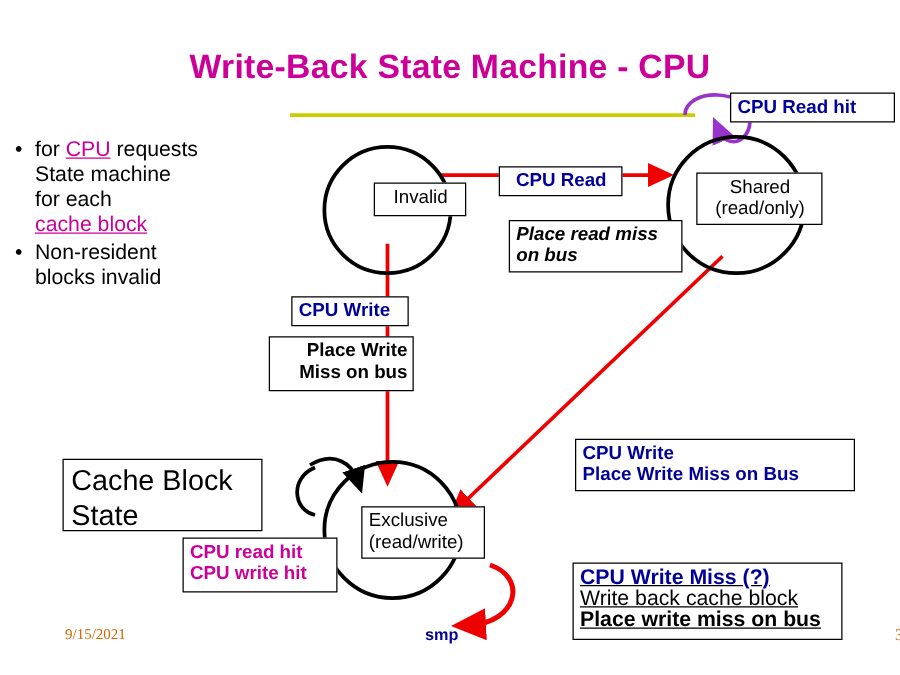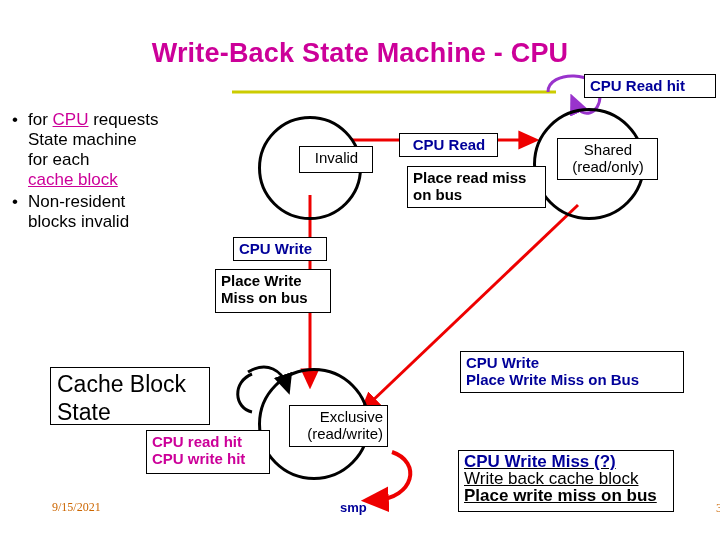--- a/index.html
+++ b/index.html
@@ -163,37 +163,37 @@
   <div class="abs circle" style="left:533px; top:108px; width:112px; height:112px;"></div>
   <div class="abs circle" style="left:258px; top:368px; width:112px; height:112px;"></div>
 
   <div class="abs box boxpad" style="left:273px; top:146px; width:74px; height:27px; text-align:center;">Invalid</div>
 
   <div class="abs box boxpad" style="left:531px; top:138px; width:101px; height:42px; text-align:center;">
     <div>Shared</div>
     <div>(read/only)</div>
   </div>
 
-  <div class="abs box boxpad" style="left:263px; top:405px; width:99px; height:42px; text-align:right;">
+  <div class="abs box boxpad" style="left:263px; top:405px; width:99px; height:42px; text-align:left;">
     <div>Exclusive</div>
     <div>(read/write)</div>
   </div>
 
   <div class="abs box boxpad bold blue" style="left:558px; top:74px; width:132px; height:24px; text-align:left; font-size:15px;">CPU Read hit</div>
 
   <div class="abs box boxpad bold blue" style="left:373px; top:133px; width:99px; height:24px; text-align:center; font-size:15px;">CPU Read</div>
 
-  <div class="abs box boxpad bold" style="left:381px; top:166px; width:139px; height:42px; text-align:left; font-size:15px;">
+  <div class="abs box boxpad bold" style="left:381px; top:176px; width:139px; height:42px; text-align:left; font-size:15px;font-style:italic;">
     <div>Place read miss</div>
     <div>on bus</div>
   </div>
 
   <div class="abs box boxpad bold blue" style="left:207px; top:237px; width:94px; height:24px; text-align:left; font-size:15px;">CPU Write</div>
 
-  <div class="abs box boxpad bold" style="left:189px; top:269px; width:116px; height:44px; text-align:left; font-size:15px;">
+  <div class="abs box boxpad bold" style="left:189px; top:269px; width:116px; height:44px; text-align:right; font-size:15px;">
     <div>Place Write</div>
     <div>Miss on bus</div>
   </div>
 
   <div class="abs box" style="left:50px; top:367px; width:160px; height:58px; padding:2px 4px 0 6px; font-size:23px; line-height:28px;">
     <div>Cache Block</div>
     <div>State</div>
   </div>
 
   <div class="abs box boxpad bold" style="left:120px; top:430px; width:124px; height:44px; text-align:left; font-size:15px; color:#cc0099;">

